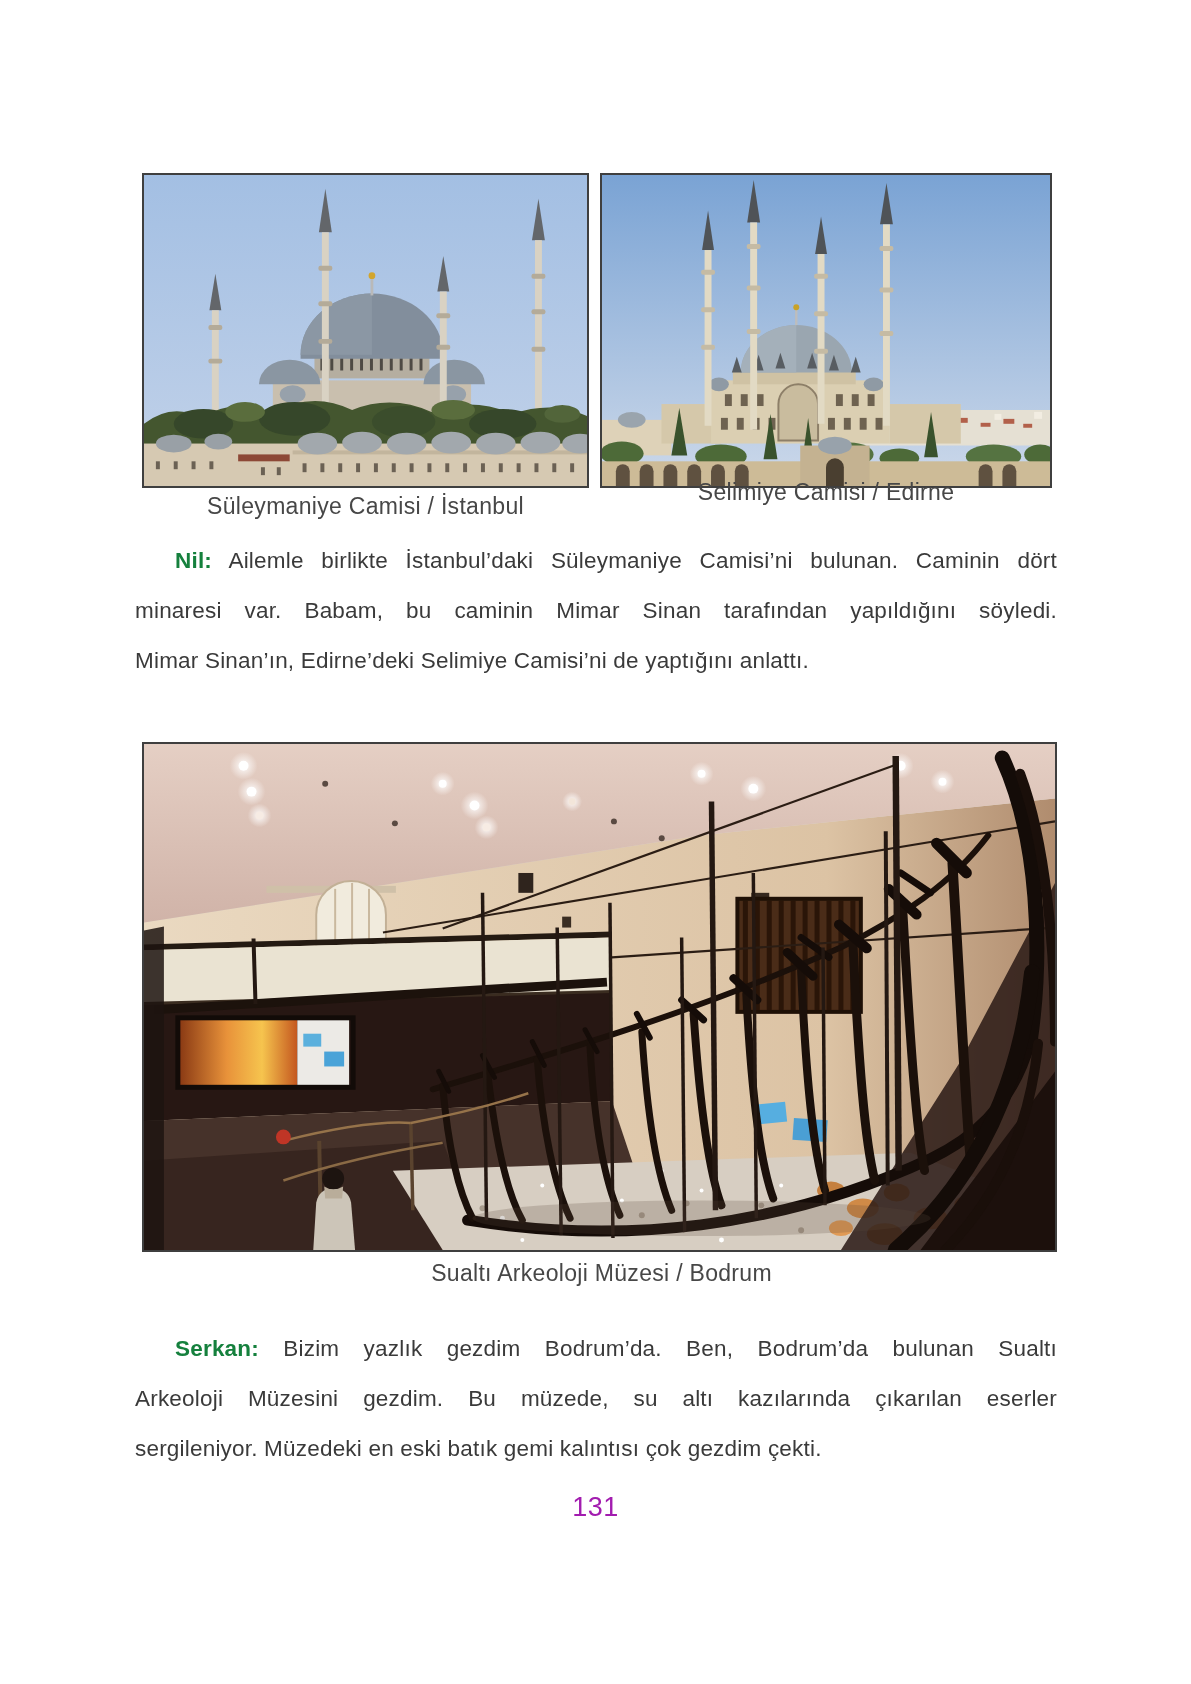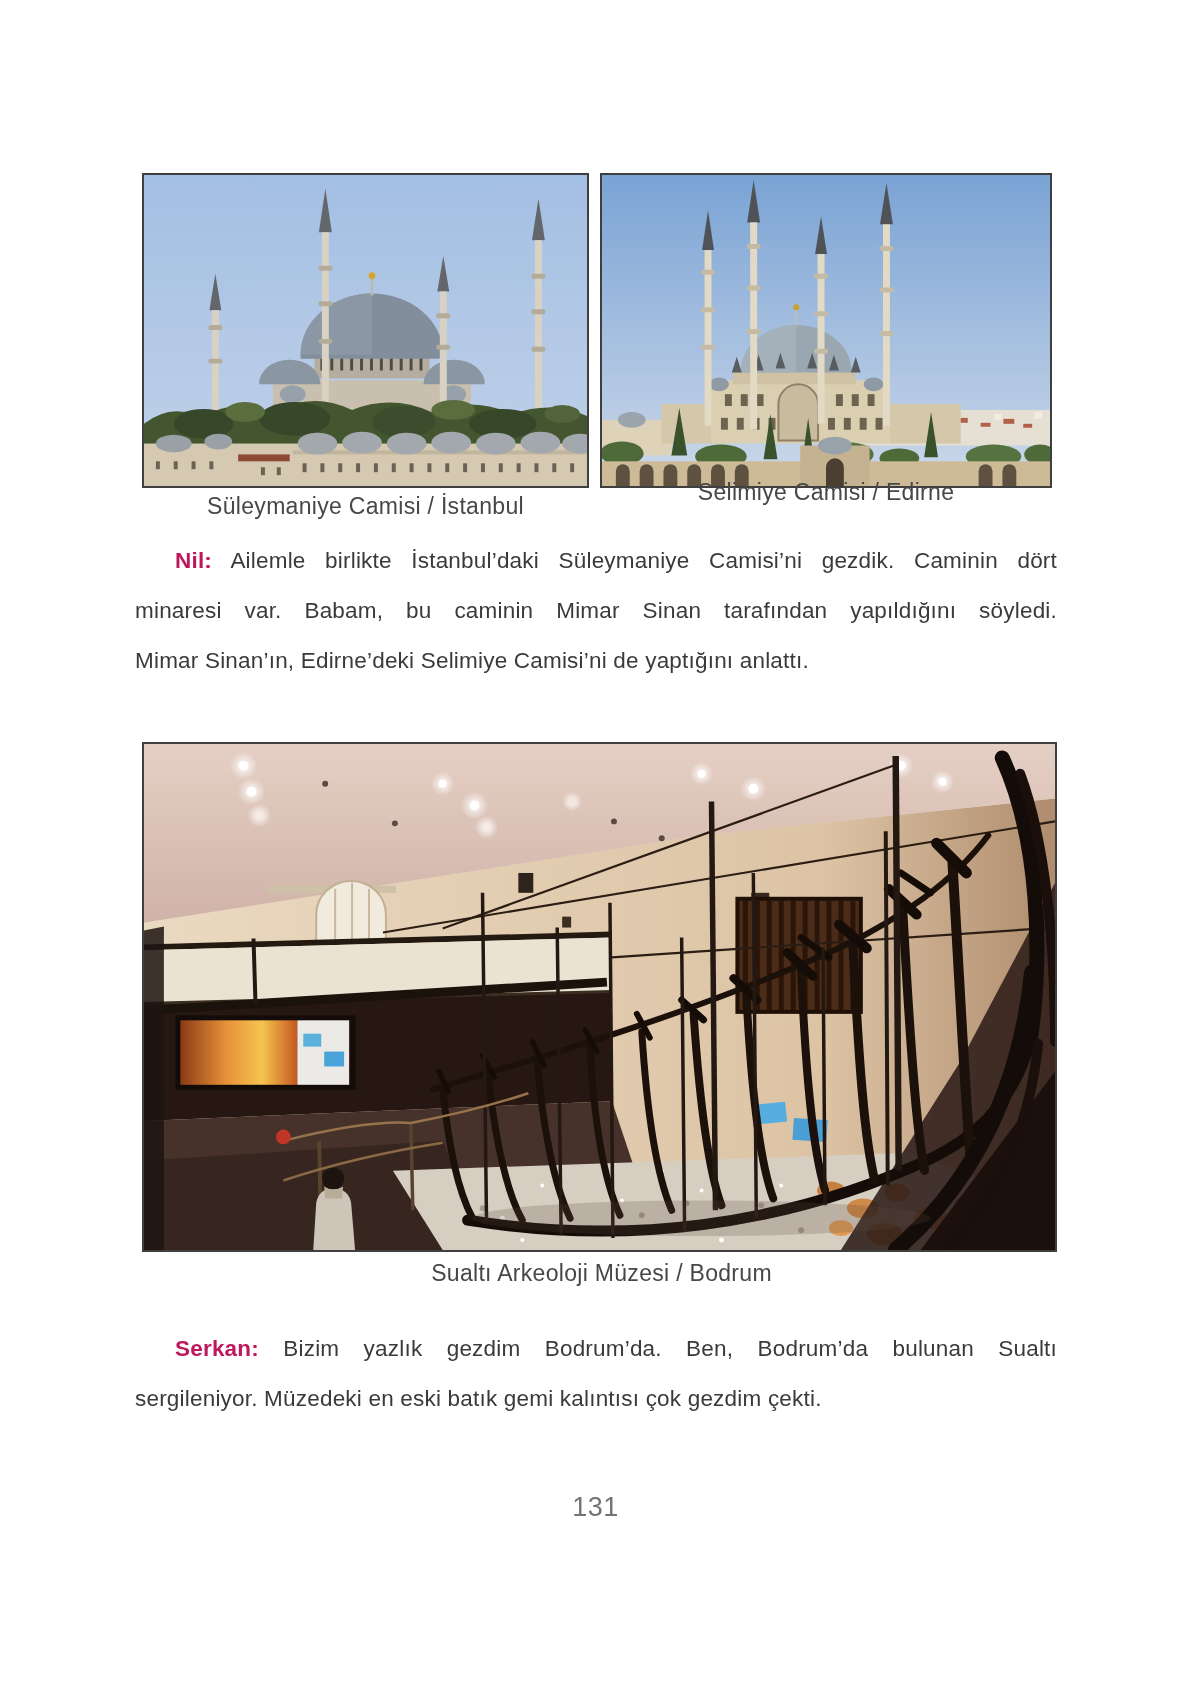--- a/index.html
+++ b/index.html
@@ -43,27 +43,27 @@
   .para-nil{top:536px;}
   .para-serkan{top:1324px;}
   .line{
     line-height:50px;
     text-align:justify;
     text-align-last:justify;
     white-space:normal;
   }
   .line.first{text-indent:40px;}
   .line.last{text-align-last:left;}
-  .speaker{font-weight:bold;color:#be185d;}
+  .speaker{font-weight:bold;color:#15803d;}
   .page-number{
     position:absolute;
     left:0;width:1191px;top:1492px;
     text-align:center;
     font-size:27px;
-    color:#737373;
+    color:#a21caf;
     letter-spacing:.5px;
   }
 </style>
 </head>
 <body>
 
 <div class="page">
 
   <figure class="photo fig-suleymaniye" style="margin:0">
     <svg viewBox="0 0 447 315" preserveAspectRatio="none">
@@ -311,21 +311,21 @@
       <rect x="200" y="274" width="70" height="41" fill="#c4b291"></rect>
       <ellipse cx="235" cy="274" rx="17" ry="9" fill="#98a2ab"></ellipse>
       <path d="M226,315 L226,296 A9,9 0 0 1 244,296 L244,315 Z" fill="#4a3f30"></path>
     </svg>
   </figure>
 
   <div class="caption cap-suleymaniye">Süleymaniye Camisi / İstanbul</div>
   <div class="caption cap-selimiye">Selimiye Camisi / Edirne</div>
 
   <div class="para para-nil">
-    <div class="line first"><span class="speaker">Nil:</span> <span>Ailemle birlikte İstanbul’daki Süleymaniye Camisi’ni gezdik. Caminin dört</span></div>
+    <div class="line first"><span class="speaker">Nil:</span> <span>Ailemle birlikte İstanbul’daki Süleymaniye Camisi’ni bulunan. Caminin dört</span></div>
     <div class="line">minaresi var. Babam, bu caminin Mimar Sinan tarafından yapıldığını söyledi.</div>
     <div class="line last">Mimar Sinan’ın, Edirne’deki Selimiye Camisi’ni de yaptığını anlattı.</div>
   </div>
 
   <figure class="photo fig-museum" style="margin:0">
     <svg viewBox="0 0 915 510" preserveAspectRatio="none">
       <defs>
         <linearGradient id="ceil" x1="0" y1="0" x2="0" y2="1">
           <stop offset="0" stop-color="#e5cfc4"></stop>
             <stop offset="1" stop-color="#d0b3a8"></stop>
@@ -545,18 +545,19 @@
       </g>
 
       <polygon points="0,188 20,184 20,510 0,510" fill="#1d1410" opacity="0.85"></polygon>
     </svg>
   </figure>
 
   <div class="caption cap-museum">Sualtı Arkeoloji Müzesi / Bodrum</div>
 
   <div class="para para-serkan">
     <div class="line first"><span class="speaker">Serkan:</span> <span>Bizim yazlık gezdim Bodrum’da. Ben, Bodrum’da bulunan Sualtı</span></div>
+    <div class="line">Arkeoloji Müzesini gezdim. Bu müzede, su altı kazılarında çıkarılan eserler</div>
     <div class="line last">sergileniyor. Müzedeki en eski batık gemi kalıntısı çok gezdim çekti.</div>
   </div>
 
   <div class="page-number">131</div>
 
 </div>
 
 </body></html>

